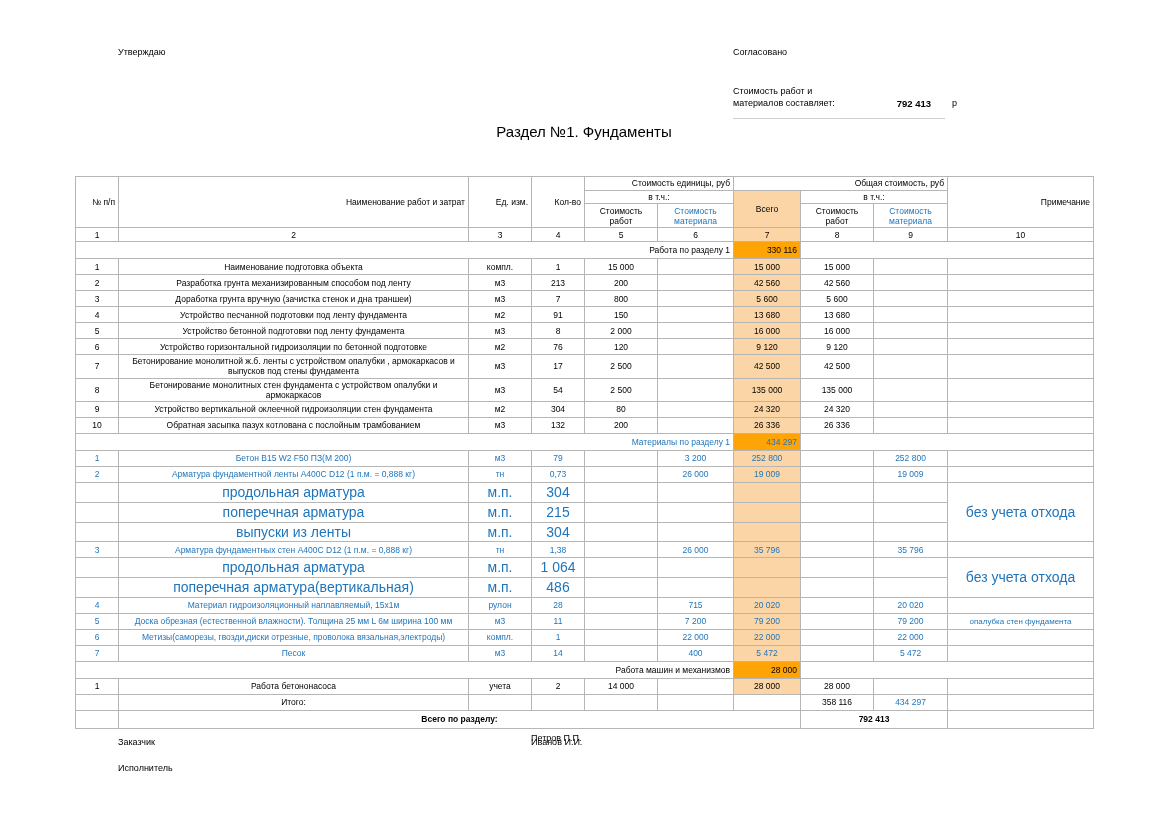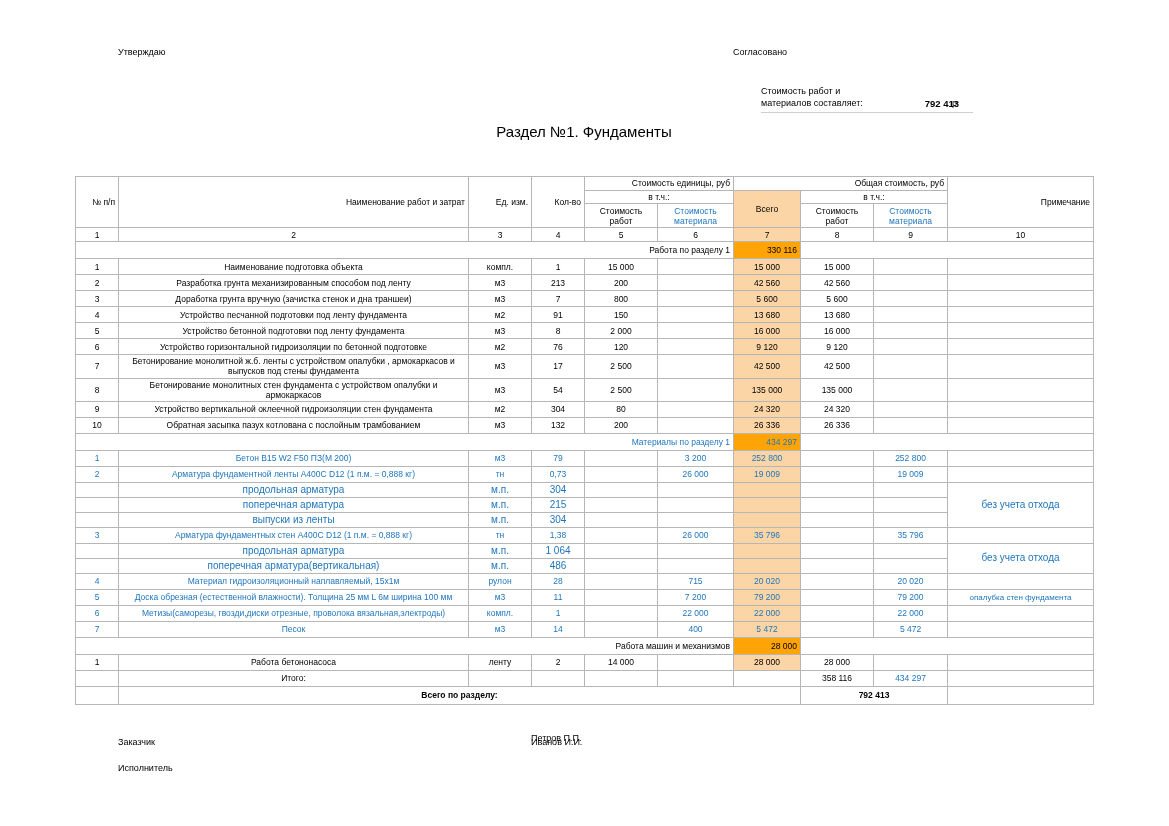--- a/index.html
+++ b/index.html
@@ -4,21 +4,21 @@
 <style>
   html,body{margin:0;padding:0;}
   body{
     width:1169px;height:826px;position:relative;background:#fff;color:#000;
     font-family:"Liberation Sans","DejaVu Sans",sans-serif;overflow:hidden;
   }
   .abs{position:absolute;}
   .small-label{font-size:9px;}
   .approve{left:118px;top:47px;}
   .agree{left:733px;top:47px;}
-  .cost-block{left:733px;top:85px;width:212px;border-bottom:1px solid #cfcfcf;padding-bottom:3px;display:flex;align-items:flex-end;margin-left:28px;}
+  .cost-block{left:733px;top:85px;width:212px;border-bottom:1px solid #cfcfcf;padding-bottom:9px;display:flex;align-items:flex-end;}
   .cost-caption{font-size:9px;line-height:12px;flex:1;}
   .cost-value{font-size:9.5px;font-weight:bold;padding-right:14px;}
   .currency{left:952px;top:98px;font-size:9px;}
   .doc-title{left:75px;top:123px;width:1018px;text-align:center;font-size:15px;}
   .table-wrap{left:75px;top:176px;}
 
   table.estimate{border-collapse:collapse;table-layout:fixed;width:1018px;font-size:8.5px;}
   table.estimate td{
     border:1px solid var(--grid-line,#b6b6b6);
     padding:1px 3px;vertical-align:middle;line-height:1.2;height:13px;
@@ -27,21 +27,21 @@
   thead td{border-color:var(--header-line,#8c8c8c);}
   thead tr.h1 td{height:11px;text-align:right;}
   thead tr.h2 td{height:10px;}
   thead tr.h3 td{height:21px;}
   thead tr.hnum td{height:11px;}
   td.name{text-align:left;padding-left:4px;}
   td.blue, tr.scope-material td, .hdr-blue{color:var(--accent-blue,#1f75bc);}
   td.totalcol{background:var(--total-col-bg,#fcd6a9);}
   td.sect-total{background:var(--section-total-bg,#ffa406);}
   tr.k-section td{height:14px;text-align:right;}
-  tr.k-sub td{font-size:10px;height:11px;margin-top:23px;}
+  tr.k-sub td{font-size:14px;height:11px;margin-top:23px;}
   td.bold{font-weight:bold;}
   tr.k-grand td{height:15px;}
   td.note{font-size:8px;}
 
   .sig-label{font-size:9px;}
 </style>
 </head>
 <body>
 
 <div class="abs small-label approve">Утверждаю</div>
@@ -379,21 +379,21 @@
           <td class="note"></td>
         </tr>
         <tr class="k-section scope-machine">
           <td class="name" colspan="6">Работа машин и механизмов</td>
           <td class="sect-total">28 000</td>
           <td colspan="3"></td>
         </tr>
         <tr class="k-item scope-machine">
           <td>1</td>
           <td class="name">Работа бетононасоса</td>
-          <td>ленту</td>
+          <td>учета</td>
           <td>2</td>
           <td>14 000</td>
           <td></td>
           <td class="totalcol">28 000</td>
           <td>28 000</td>
           <td></td>
           <td class="note"></td>
         </tr>
         <tr class="k-totals">
           <td></td>

